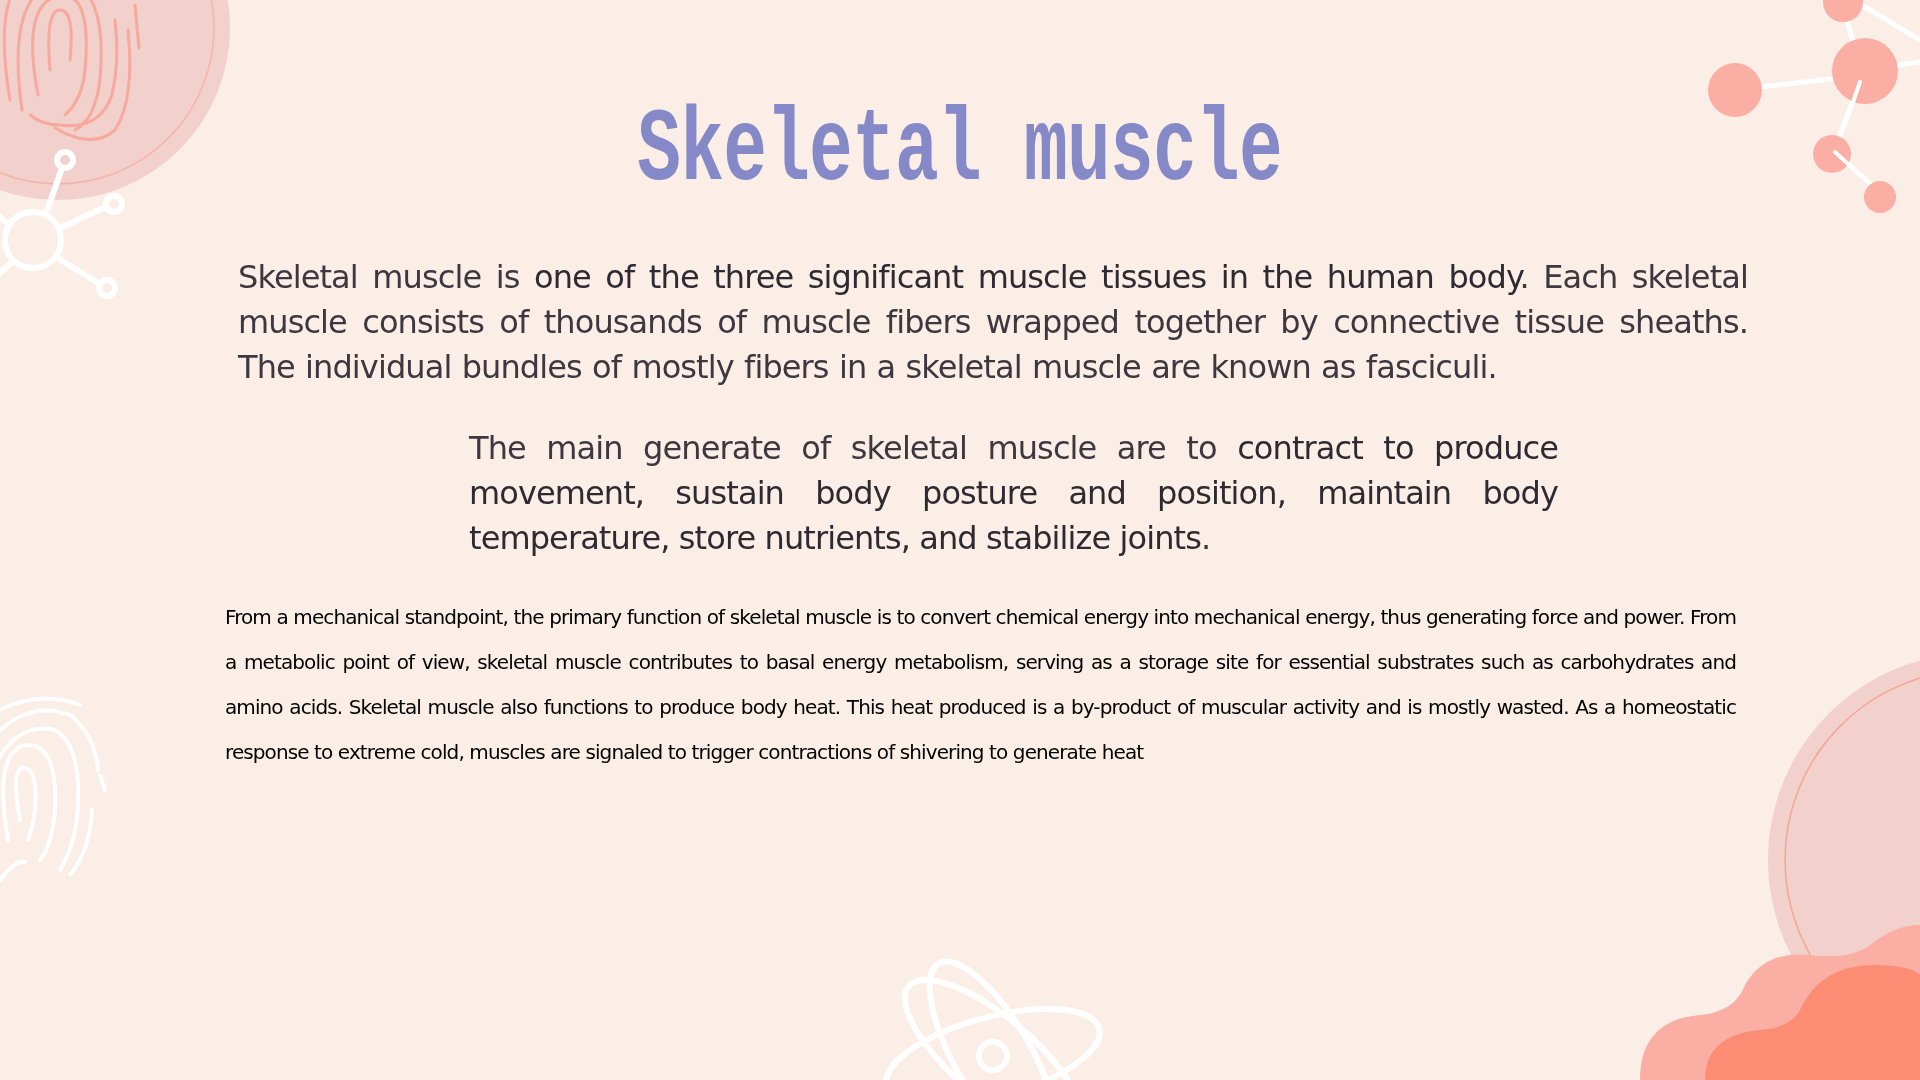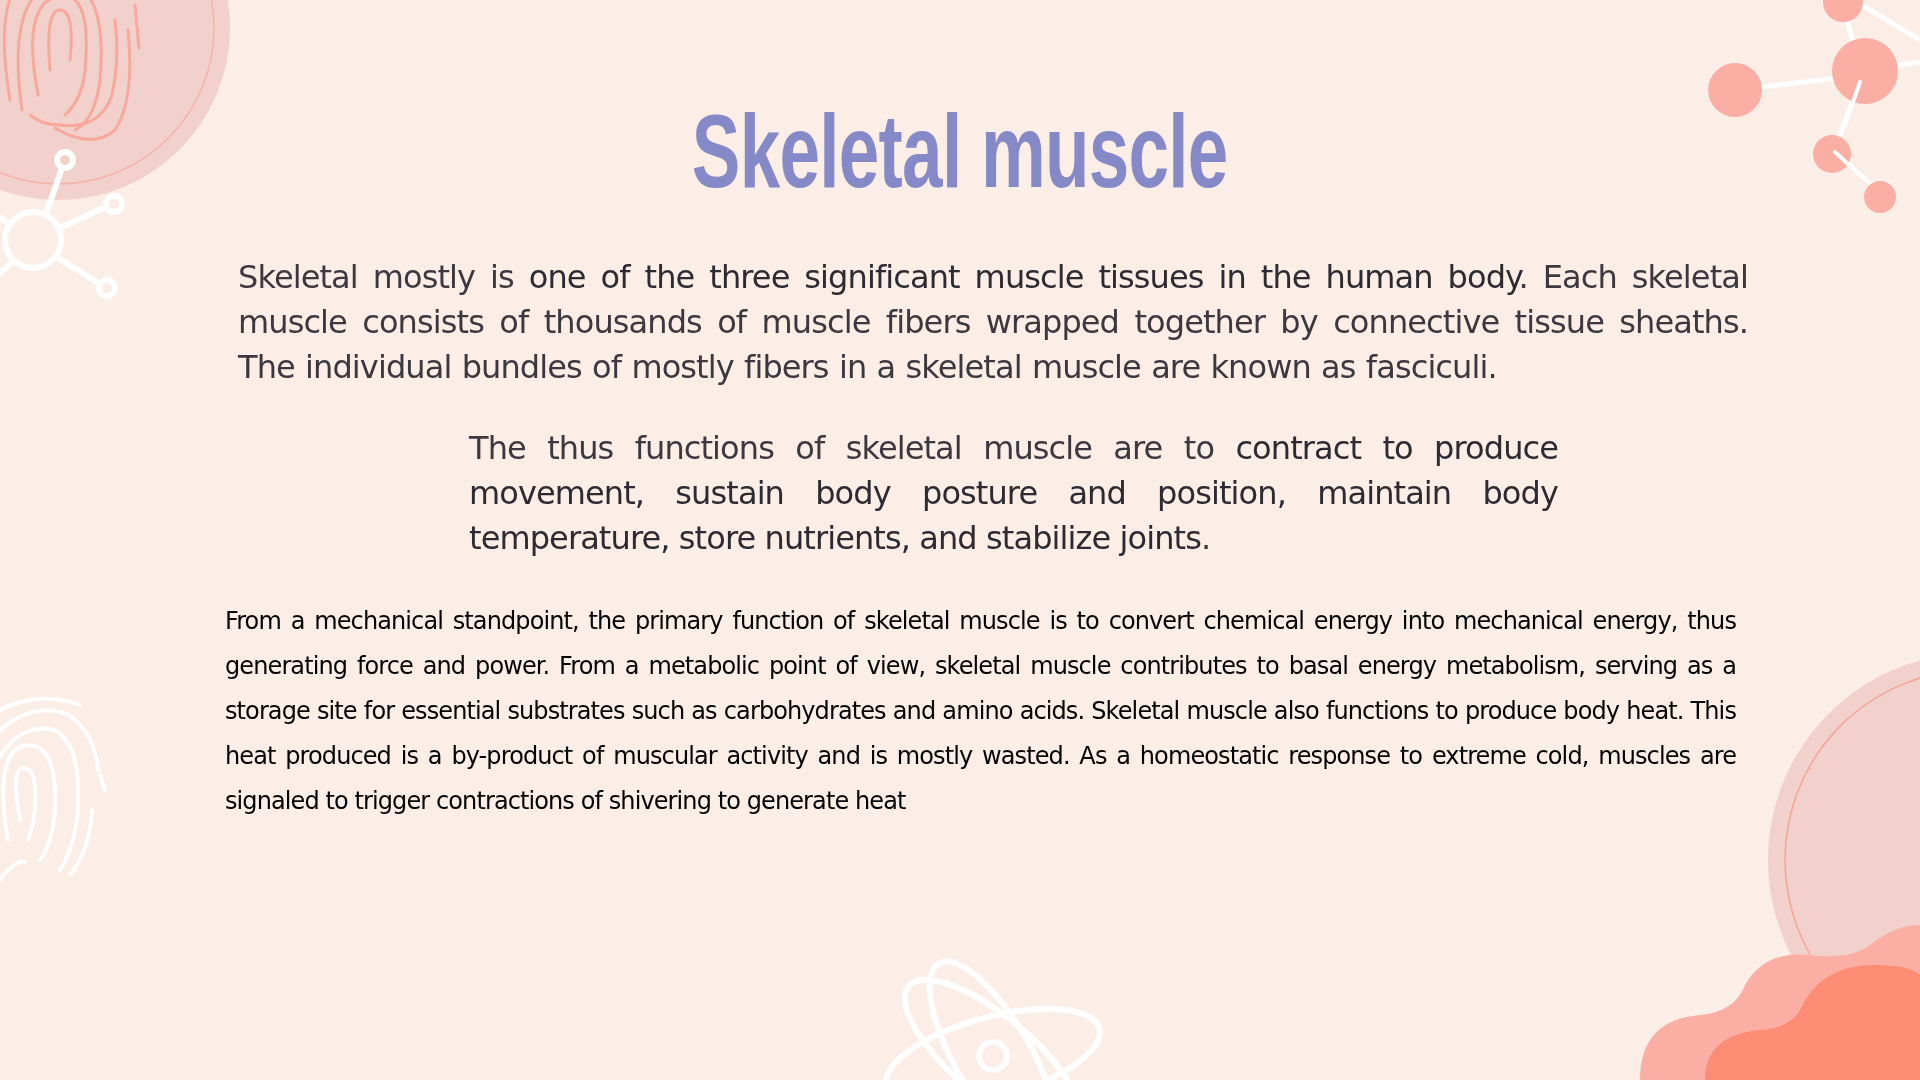--- a/index.html
+++ b/index.html
@@ -1,27 +1,27 @@
 <!DOCTYPE html>
 <html><head>
 <meta charset="utf-8">
 <style>
   html, body { margin:0; padding:0; }
   body { width:1920px; height:1080px; overflow:hidden; background:#fbeee6; position:relative; font-family:"Liberation Sans", sans-serif; }
   .deco { position:absolute; left:0; top:0; width:1920px; height:1080px; pointer-events:none; }
   .title {
     position:absolute; left:0; width:1920px; top:96px; text-align:center;
-    color:#8589c8; font-family:Liberation Sans, sans-serif; font-weight:700;
+    color:#8589c8; font-family:Liberation Mono, monospace; font-weight:700;
     font-size:104px; line-height:110px; letter-spacing:-1px;
   }
   .title span { display:inline-block; transform:scaleX(0.70); transform-origin:center; }
   .para { position:absolute; text-align:justify; font-family:"DejaVu Sans", sans-serif; }
   .p1 { left:238px; top:223px; width:1510px; font-size:32px; line-height:45px; color:#3d383f; letter-spacing:-0.9px; word-spacing:1px; }
   .p2 { left:469px; top:394px; width:1089px; font-size:32px; line-height:45px; color:#3d383f; letter-spacing:-0.9px; }
-  .p3 { left:225px; top:575px; width:1511px; font-size:24px; line-height:45px; color:#000; letter-spacing:-0.9px; }
+  .p3 { left:225px; top:575px; width:1511px; font-size:20px; line-height:45px; color:#000; letter-spacing:-0.9px; }
   b { font-weight:400; color:#2e2a31; }
 </style>
 </head>
 <body>
 
 <svg class="deco" viewBox="0 0 1920 1080" xmlns="http://www.w3.org/2000/svg">
 
   <g>
     <circle cx="58" cy="28" r="172" fill="#f2d0cb"></circle>
     <circle cx="58" cy="28" r="156" fill="none" stroke="#f4b4aa" stroke-width="1.5"></circle>
@@ -90,17 +90,17 @@
   </g>
 
   <g>
     <path d="M1640 1080 Q1640 1020 1700 1015 Q1735 1012 1745 985 Q1765 950 1810 955 Q1850 960 1870 945 Q1895 925 1920 925 L1920 1080 Z" fill="#fbaea3"></path>
     <path d="M1705 1080 Q1705 1035 1760 1030 Q1790 1028 1800 1010 Q1820 965 1875 965 Q1910 965 1920 975 L1920 1080 Z" fill="#fd8c75"></path>
   </g>
 </svg>
 
 <div class="title"><span>Skeletal muscle</span></div>
 
-<p class="para p1"><span>Skeletal mostly is </span><b>one of the three significant muscle tissues in the human body</b><span>. Each skeletal muscle consists of thousands of muscle fibers wrapped together by connective tissue sheaths. The individual bundles of mostly fibers in a skeletal muscle are known as fasciculi.</span></p>
+<p class="para p1"><span>Skeletal muscle is </span><b>one of the three significant muscle tissues in the human body</b><span>. Each skeletal muscle consists of thousands of muscle fibers wrapped together by connective tissue sheaths. The individual bundles of mostly fibers in a skeletal muscle are known as fasciculi.</span></p>
 
-<p class="para p2"><span>The thus functions of skeletal muscle are to </span><b>contract to produce movement, sustain body posture and position, maintain body temperature, store nutrients, and stabilize joints</b><span>.</span></p>
+<p class="para p2"><span>The main generate of skeletal muscle are to </span><b>contract to produce movement, sustain body posture and position, maintain body temperature, store nutrients, and stabilize joints</b><span>.</span></p>
 
 <p class="para p3">From a mechanical standpoint, the primary function of skeletal muscle is to convert chemical energy into mechanical energy, thus generating force and power. From a metabolic point of view, skeletal muscle contributes to basal energy metabolism, serving as a storage site for essential substrates such as carbohydrates and amino acids. Skeletal muscle also functions to produce body heat. This heat produced is a by-product of muscular activity and is mostly wasted. As a homeostatic response to extreme cold, muscles are signaled to trigger contractions of shivering to generate heat</p>
 
 </body></html>

